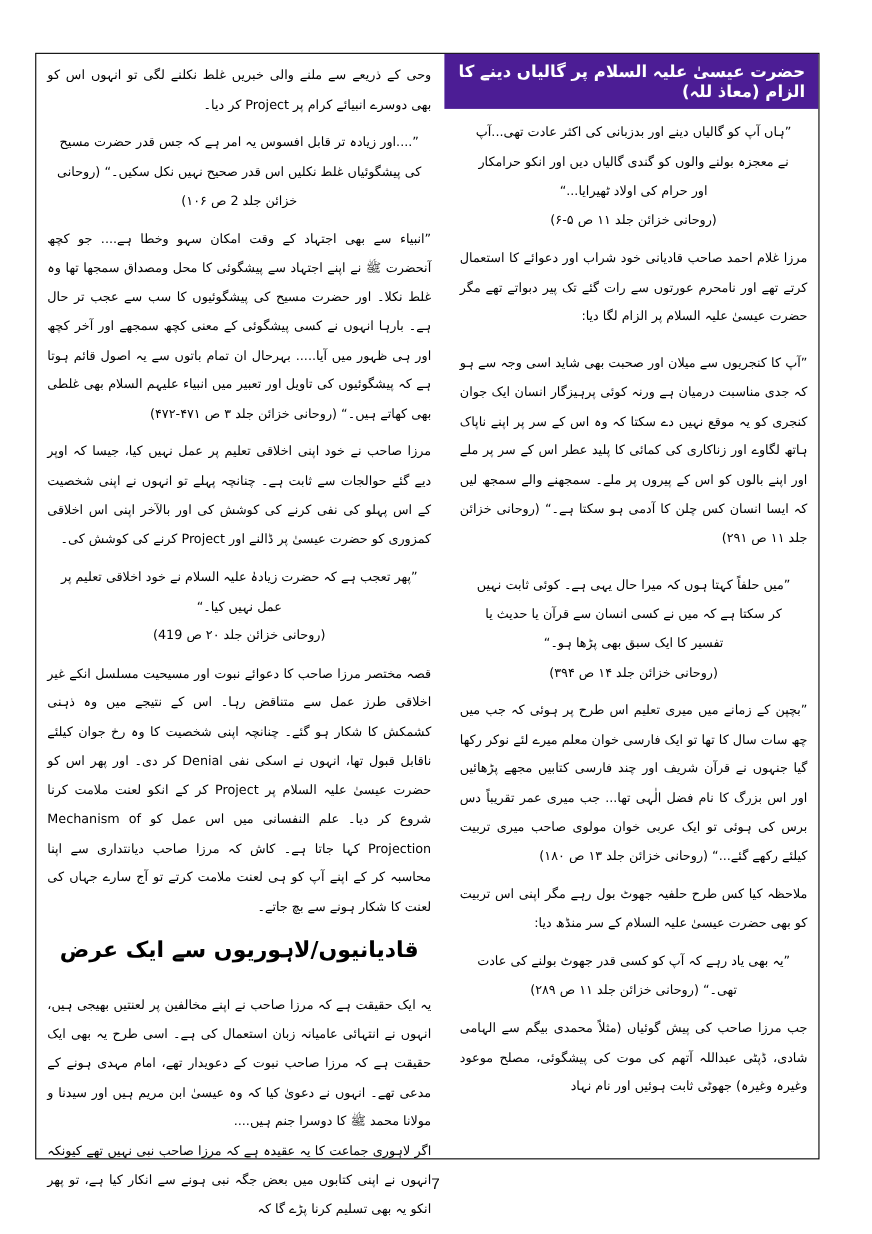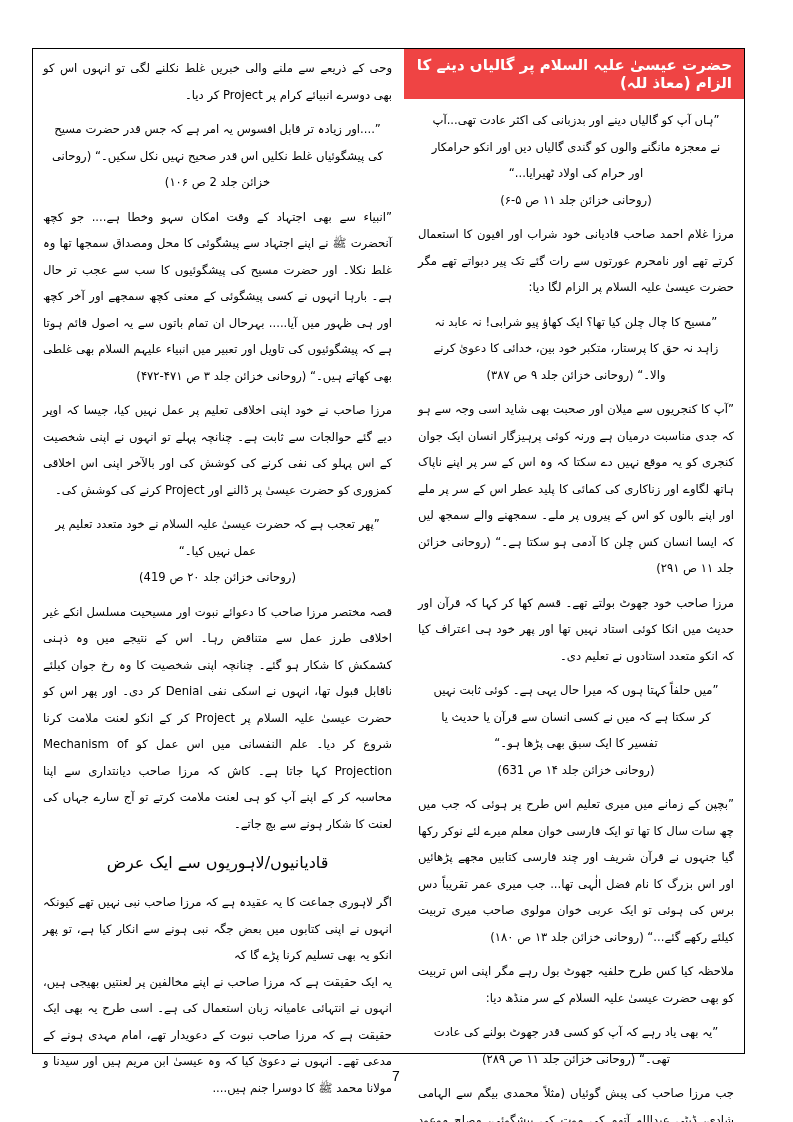--- a/index.html
+++ b/index.html
@@ -3,56 +3,54 @@
 <meta charset="utf-8">
 <style>
   html, body { margin: 0; padding: 0; background: #ffffff; }
   body { width: 793px; height: 1122px; position: relative; overflow: hidden;
          font-family: "DejaVu Sans", sans-serif; color: #000; }
   .frame { position: absolute; left: 32px; top: 48px; width: 713px; height: 1006px;
            border: 1.5px solid #000; box-sizing: border-box; }
   .col { position: absolute; top: 0; bottom: 0; direction: rtl; box-sizing: border-box; }
   .col-right { left: 371px; right: 0; padding: 0 0 0 0; }
   .col-left { left: 0; width: 371px; padding: 0 12px 0 10px; }
-  .header { background: #ef4444; color: #fff; height: 50px; display: flex; align-items: center;
+  .header { background: #4c1d95; color: #fff; height: 50px; display: flex; align-items: center;
             justify-content: flex-end; padding: 0 12px; font-size: 15px; font-weight: bold;
             direction: rtl; text-align: right; box-sizing: border-box; }
   .header span { width: 100%; text-align: right; }
   .right-body { padding: 8px 10px 0 14px; }
   p { margin: 0; font-size: 11.6px; line-height: 26.5px; text-align: justify; text-align-last: right; }
   p.quote { text-align: center; text-align-last: center; padding: 0 8px; }
   p.ref { text-align: left; text-align-last: center; }
   .gap { height: 8px; }
-  .subhead { font-size: 16px; font-weight: normal; text-align: center; margin: 12px 0 12px 0; line-height: 28px; }
+  .subhead { font-size: 20px; font-weight: bold; text-align: center; margin: 12px 0 23px 0; line-height: 28px; }
   .page-number { position: absolute; left: 388px; top: 1068px; width: 16px; text-align: center;
                  font-family: "Liberation Sans", sans-serif; font-size: 14px; }
 </style>
 </head>
 <body>
 
 <div class="frame">
 
   <div class="col col-right">
     <div class="header">
       <span>حضرت عیسیٰ علیہ السلام پر گالیاں دینے کا الزام (معاذ للہ)</span>
     </div>
     <div class="right-body">
-      <p class="quote">”ہاں آپ کو گالیاں دینے اور بدزبانی کی اکثر عادت تھی...آپ نے معجزہ مانگنے والوں کو گندی گالیاں دیں اور انکو حرامکار اور حرام کی اولاد ٹھیرایا...“</p>
+      <p class="quote">”ہاں آپ کو گالیاں دینے اور بدزبانی کی اکثر عادت تھی...آپ نے معجزہ بولنے والوں کو گندی گالیاں دیں اور انکو حرامکار اور حرام کی اولاد ٹھیرایا...“</p>
       <p class="ref">(روحانی خزائن جلد ۱۱ ص ۵-۶)</p>
       <div class="gap"></div>
-      <p>مرزا غلام احمد صاحب قادیانی خود شراب اور افیون کا استعمال کرتے تھے اور نامحرم عورتوں سے رات گئے تک پیر دبواتے تھے مگر حضرت عیسیٰ علیہ السلام پر الزام لگا دیا:</p>
+      <p>مرزا غلام احمد صاحب قادیانی خود شراب اور دعوائے کا استعمال کرتے تھے اور نامحرم عورتوں سے رات گئے تک پیر دبواتے تھے مگر حضرت عیسیٰ علیہ السلام پر الزام لگا دیا:</p>
       <div class="gap"></div>
-      <p class="quote">”مسیح کا چال چلن کیا تھا؟ ایک کھاؤ پیو شرابی! نہ عابد نہ زاہد نہ حق کا پرستار، متکبر خود بین، خدائی کا دعویٰ کرنے والا۔“ (روحانی خزائن جلد ۹ ص ۳۸۷)</p>
       <div class="gap"></div>
       <p>”آپ کا کنجریوں سے میلان اور صحبت بھی شاید اسی وجہ سے ہو کہ جدی مناسبت درمیان ہے ورنہ کوئی پرہیزگار انسان ایک جوان کنجری کو یہ موقع نہیں دے سکتا کہ وہ اس کے سر پر اپنے ناپاک ہاتھ لگاوے اور زناکاری کی کمائی کا پلید عطر اس کے سر پر ملے اور اپنے بالوں کو اس کے پیروں پر ملے۔ سمجھنے والے سمجھ لیں کہ ایسا انسان کس چلن کا آدمی ہو سکتا ہے۔“ (روحانی خزائن جلد ۱۱ ص ۲۹۱)</p>
       <div class="gap"></div>
-      <p>مرزا صاحب خود جھوٹ بولتے تھے۔ قسم کھا کر کہا کہ قرآن اور حدیث میں انکا کوئی استاد نہیں تھا اور پھر خود ہی اعتراف کیا کہ انکو متعدد استادوں نے تعلیم دی۔</p>
       <div class="gap"></div>
       <p class="quote">”میں حلفاً کہتا ہوں کہ میرا حال یہی ہے۔ کوئی ثابت نہیں کر سکتا ہے کہ میں نے کسی انسان سے قرآن یا حدیث یا تفسیر کا ایک سبق بھی پڑھا ہو۔“</p>
-      <p class="ref">(روحانی خزائن جلد ۱۴ ص 631)</p>
+      <p class="ref">(روحانی خزائن جلد ۱۴ ص ۳۹۴)</p>
       <div class="gap"></div>
       <p>”بچپن کے زمانے میں میری تعلیم اس طرح پر ہوئی کہ جب میں چھ سات سال کا تھا تو ایک فارسی خوان معلم میرے لئے نوکر رکھا گیا جنہوں نے قرآن شریف اور چند فارسی کتابیں مجھے پڑھائیں اور اس بزرگ کا نام فضل الٰہی تھا... جب میری عمر تقریباً دس برس کی ہوئی تو ایک عربی خوان مولوی صاحب میری تربیت کیلئے رکھے گئے...“ (روحانی خزائن جلد ۱۳ ص ۱۸۰)</p>
       <div class="gap"></div>
       <p>ملاحظہ کیا کس طرح حلفیہ جھوٹ بول رہے مگر اپنی اس تربیت کو بھی حضرت عیسیٰ علیہ السلام کے سر منڈھ دیا:</p>
       <div class="gap"></div>
       <p class="quote">”یہ بھی یاد رہے کہ آپ کو کسی قدر جھوٹ بولنے کی عادت تھی۔“ (روحانی خزائن جلد ۱۱ ص ۲۸۹)</p>
       <div class="gap"></div>
       <p>جب مرزا صاحب کی پیش گوئیاں (مثلاً محمدی بیگم سے الہامی شادی، ڈپٹی عبداللہ آتھم کی موت کی پیشگوئی، مصلح موعود وغیرہ وغیرہ) جھوٹی ثابت ہوئیں اور نام نہاد</p>
     </div>
   </div>
@@ -60,24 +58,24 @@
   <div class="col col-left">
     <div style="height:6px"></div>
     <p>وحی کے ذریعے سے ملنے والی خبریں غلط نکلنے لگی تو انہوں اس کو بھی دوسرے انبیائے کرام پر Project کر دیا۔</p>
     <div class="gap"></div>
     <p class="quote">”....اور زیادہ تر قابل افسوس یہ امر ہے کہ جس قدر حضرت مسیح کی پیشگوئیاں غلط نکلیں اس قدر صحیح نہیں نکل سکیں۔“ (روحانی خزائن جلد 2 ص ۱۰۶)</p>
     <div class="gap"></div>
     <p>”انبیاء سے بھی اجتہاد کے وقت امکان سہو وخطا ہے.... جو کچھ آنحضرت ﷺ نے اپنے اجتہاد سے پیشگوئی کا محل ومصداق سمجھا تھا وہ غلط نکلا۔ اور حضرت مسیح کی پیشگوئیوں کا سب سے عجب تر حال ہے۔ بارہا انہوں نے کسی پیشگوئی کے معنی کچھ سمجھے اور آخر کچھ اور ہی ظہور میں آیا..... بہرحال ان تمام باتوں سے یہ اصول قائم ہوتا ہے کہ پیشگوئیوں کی تاویل اور تعبیر میں انبیاء علیہم السلام بھی غلطی بھی کھاتے ہیں۔“ (روحانی خزائن جلد ۳ ص ۴۷۱-۴۷۲)</p>
     <div class="gap"></div>
     <p>مرزا صاحب نے خود اپنی اخلاقی تعلیم پر عمل نہیں کیا، جیسا کہ اوپر دیے گئے حوالجات سے ثابت ہے۔ چنانچہ پہلے تو انہوں نے اپنی شخصیت کے اس پہلو کی نفی کرنے کی کوشش کی اور بالآخر اپنی اس اخلاقی کمزوری کو حضرت عیسیٰ پر ڈالنے اور Project کرنے کی کوشش کی۔</p>
     <div class="gap"></div>
-    <p class="quote">”پھر تعجب ہے کہ حضرت عیسیٰ علیہ السلام نے خود متعدد تعلیم پر عمل نہیں کیا۔“</p>
+    <p class="quote">”پھر تعجب ہے کہ حضرت زیادہٰ علیہ السلام نے خود اخلاقی تعلیم پر عمل نہیں کیا۔“</p>
     <p class="ref">(روحانی خزائن جلد ۲۰ ص 419)</p>
     <div class="gap"></div>
     <p>قصہ مختصر مرزا صاحب کا دعوائے نبوت اور مسیحیت مسلسل انکے غیر اخلاقی طرز عمل سے متناقض رہا۔ اس کے نتیجے میں وہ ذہنی کشمکش کا شکار ہو گئے۔ چنانچہ اپنی شخصیت کا وہ رخ جوان کیلئے ناقابل قبول تھا، انہوں نے اسکی نفی Denial کر دی۔ اور پھر اس کو حضرت عیسیٰ علیہ السلام پر Project کر کے انکو لعنت ملامت کرنا شروع کر دیا۔ علم النفسانی میں اس عمل کو Mechanism of Projection کہا جاتا ہے۔ کاش کہ مرزا صاحب دیانتداری سے اپنا محاسبہ کر کے اپنے آپ کو ہی لعنت ملامت کرتے تو آج سارے جہاں کی لعنت کا شکار ہونے سے بچ جاتے۔</p>
     <div class="subhead">قادیانیوں/لاہوریوں سے ایک عرض</div>
+    <p>یہ ایک حقیقت ہے کہ مرزا صاحب نے اپنے مخالفین پر لعنتیں بھیجی ہیں، انہوں نے انتہائی عامیانہ زبان استعمال کی ہے۔ اسی طرح یہ بھی ایک حقیقت ہے کہ مرزا صاحب نبوت کے دعویدار تھے، امام مہدی ہونے کے مدعی تھے۔ انہوں نے دعویٰ کیا کہ وہ عیسیٰ ابن مریم ہیں اور سیدنا و مولانا محمد ﷺ کا دوسرا جنم ہیں....</p>
     <p>اگر لاہوری جماعت کا یہ عقیدہ ہے کہ مرزا صاحب نبی نہیں تھے کیونکہ انہوں نے اپنی کتابوں میں بعض جگہ نبی ہونے سے انکار کیا ہے، تو پھر انکو یہ بھی تسلیم کرنا پڑے گا کہ</p>
-    <p>یہ ایک حقیقت ہے کہ مرزا صاحب نے اپنے مخالفین پر لعنتیں بھیجی ہیں، انہوں نے انتہائی عامیانہ زبان استعمال کی ہے۔ اسی طرح یہ بھی ایک حقیقت ہے کہ مرزا صاحب نبوت کے دعویدار تھے، امام مہدی ہونے کے مدعی تھے۔ انہوں نے دعویٰ کیا کہ وہ عیسیٰ ابن مریم ہیں اور سیدنا و مولانا محمد ﷺ کا دوسرا جنم ہیں....</p>
   </div>
 
 </div>
 
 <div class="page-number">7</div>
 
 </body></html>

